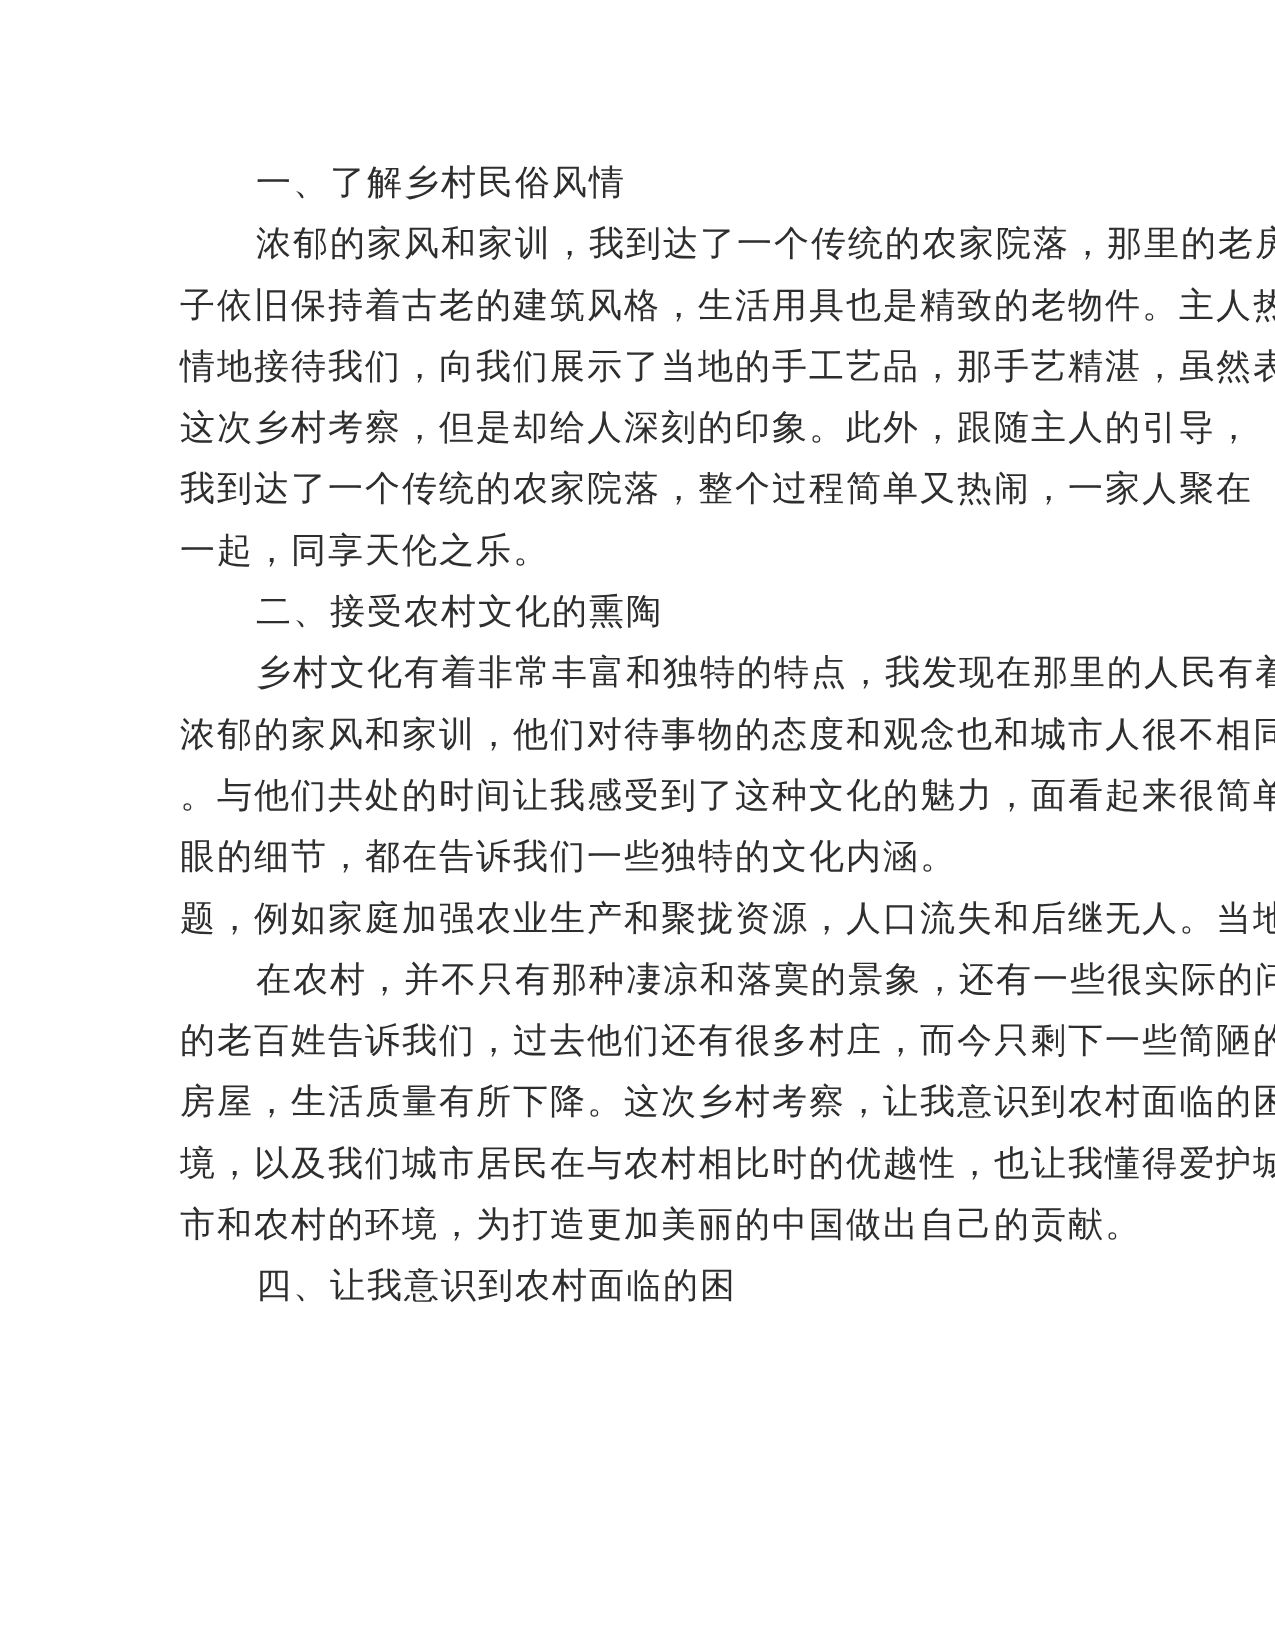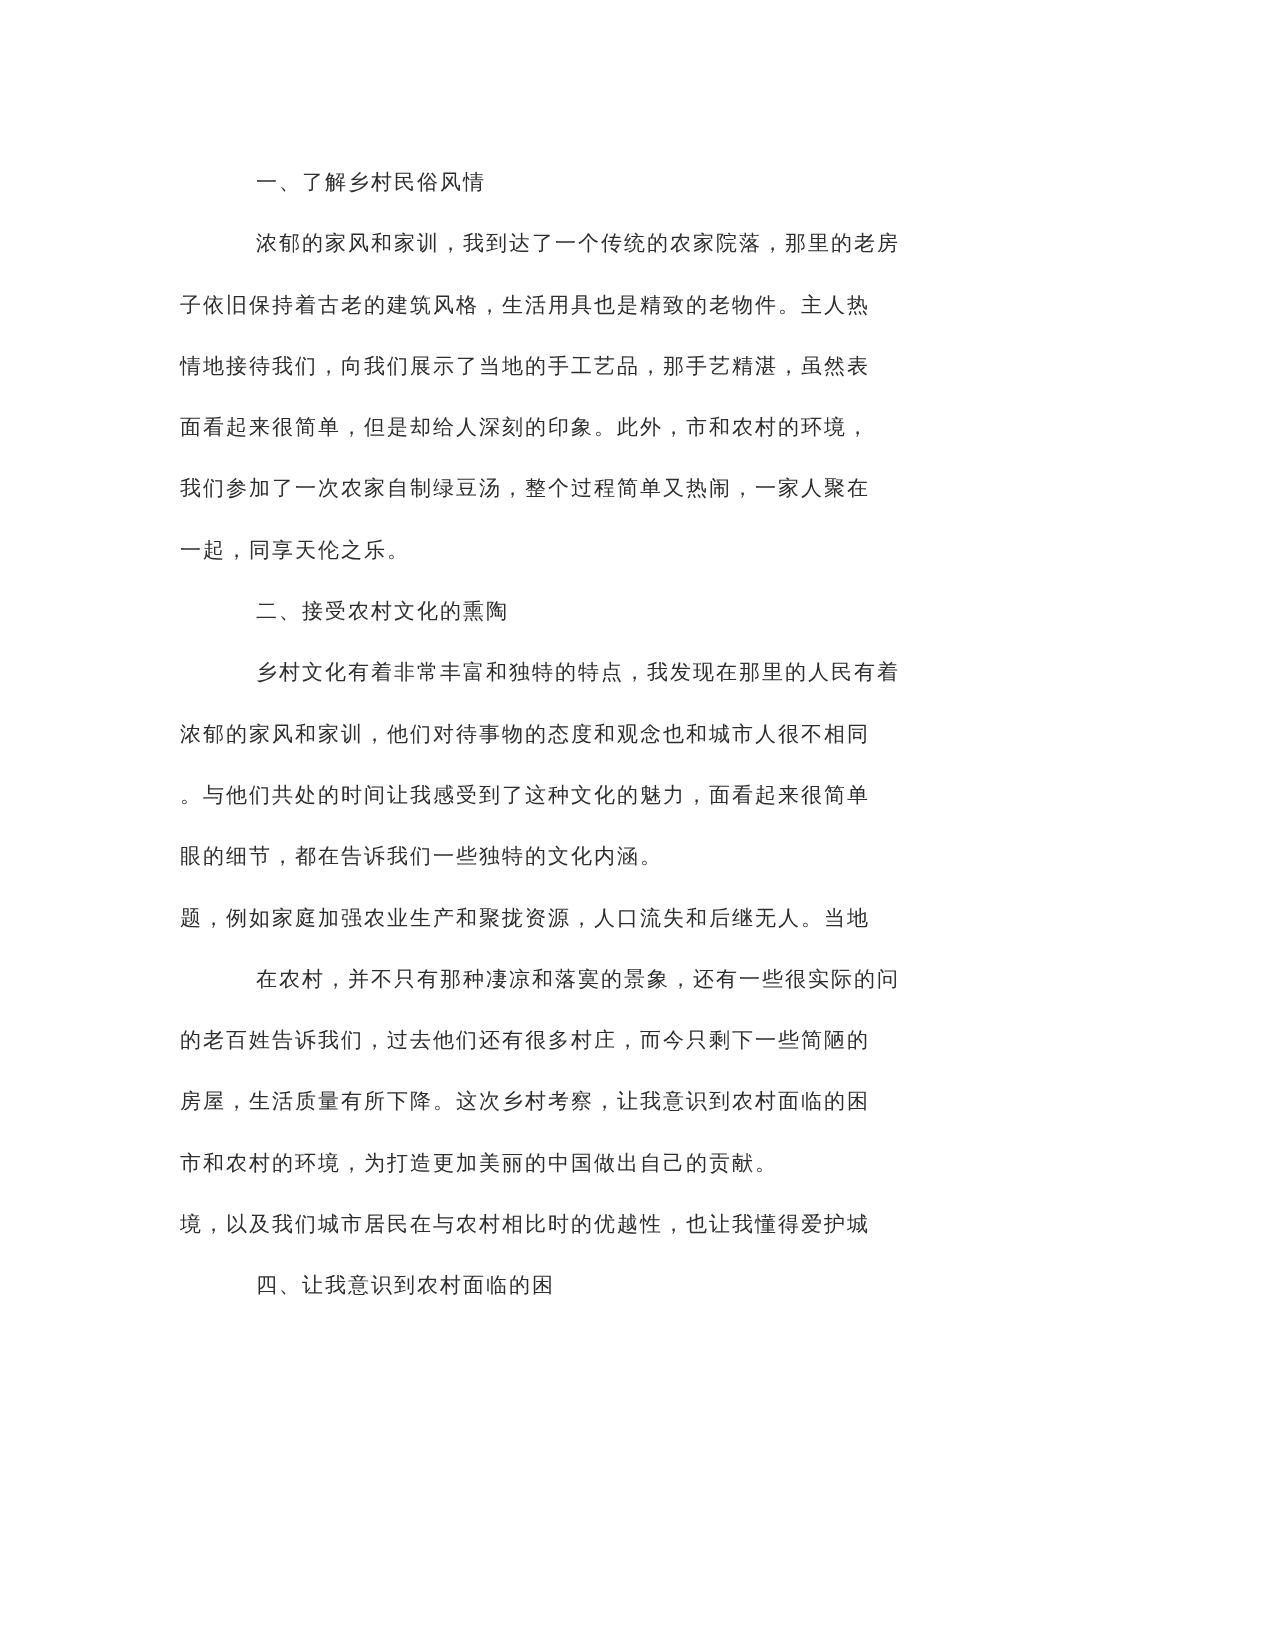--- a/index.html
+++ b/index.html
@@ -15,21 +15,21 @@
     overflow: hidden;
     font-family: "Liberation Serif", "DejaVu Serif", serif;
   }
   .text-body {
     position: absolute;
     left: 180px;
     top: 152px;
     width: 940px;
   }
   .line {
-    font-size: 21px;
+    font-size: 35px;
     line-height: 61.3px;
     height: 61.3px;
     letter-spacing: 2px;
     color: #2e2e2e;
     font-weight: 400;
     white-space: nowrap;
     text-align: left;
   }
   .line.indent {
     text-indent: 76px;
@@ -38,29 +38,29 @@
 </head>
 <body>
 
 <div class="page">
   <div class="text-body">
 
   <div class="line indent">一、了解乡村民俗风情</div>
       <div class="line indent">浓郁的家风和家训，我到达了一个传统的农家院落，那里的老房</div>
       <div class="line">子依旧保持着古老的建筑风格，生活用具也是精致的老物件。主人热</div>
       <div class="line">情地接待我们，向我们展示了当地的手工艺品，那手艺精湛，虽然表</div>
-      <div class="line">面看起来很简单，但是却给人深刻的印象。此外，市和农村的环境，</div>
-      <div class="line">我们参加了一次农家自制绿豆汤，整个过程简单又热闹，一家人聚在</div>
+      <div class="line">这次乡村考察，但是却给人深刻的印象。此外，跟随主人的引导，</div>
+      <div class="line">我到达了一个传统的农家院落，整个过程简单又热闹，一家人聚在</div>
       <div class="line">一起，同享天伦之乐。</div>
       <div class="line indent">二、接受农村文化的熏陶</div>
       <div class="line indent">乡村文化有着非常丰富和独特的特点，我发现在那里的人民有着</div>
       <div class="line">浓郁的家风和家训，他们对待事物的态度和观念也和城市人很不相同</div>
       <div class="line">。与他们共处的时间让我感受到了这种文化的魅力，面看起来很简单</div>
       <div class="line">眼的细节，都在告诉我们一些独特的文化内涵。</div>
       <div class="line">题，例如家庭加强农业生产和聚拢资源，人口流失和后继无人。当地</div>
       <div class="line indent">在农村，并不只有那种凄凉和落寞的景象，还有一些很实际的问</div>
       <div class="line">的老百姓告诉我们，过去他们还有很多村庄，而今只剩下一些简陋的</div>
       <div class="line">房屋，生活质量有所下降。这次乡村考察，让我意识到农村面临的困</div>
+      <div class="line">境，以及我们城市居民在与农村相比时的优越性，也让我懂得爱护城</div>
       <div class="line">市和农村的环境，为打造更加美丽的中国做出自己的贡献。</div>
-      <div class="line">境，以及我们城市居民在与农村相比时的优越性，也让我懂得爱护城</div>
       <div class="line indent">四、让我意识到农村面临的困</div>
     </div>
 </div>
 
 </body></html>

